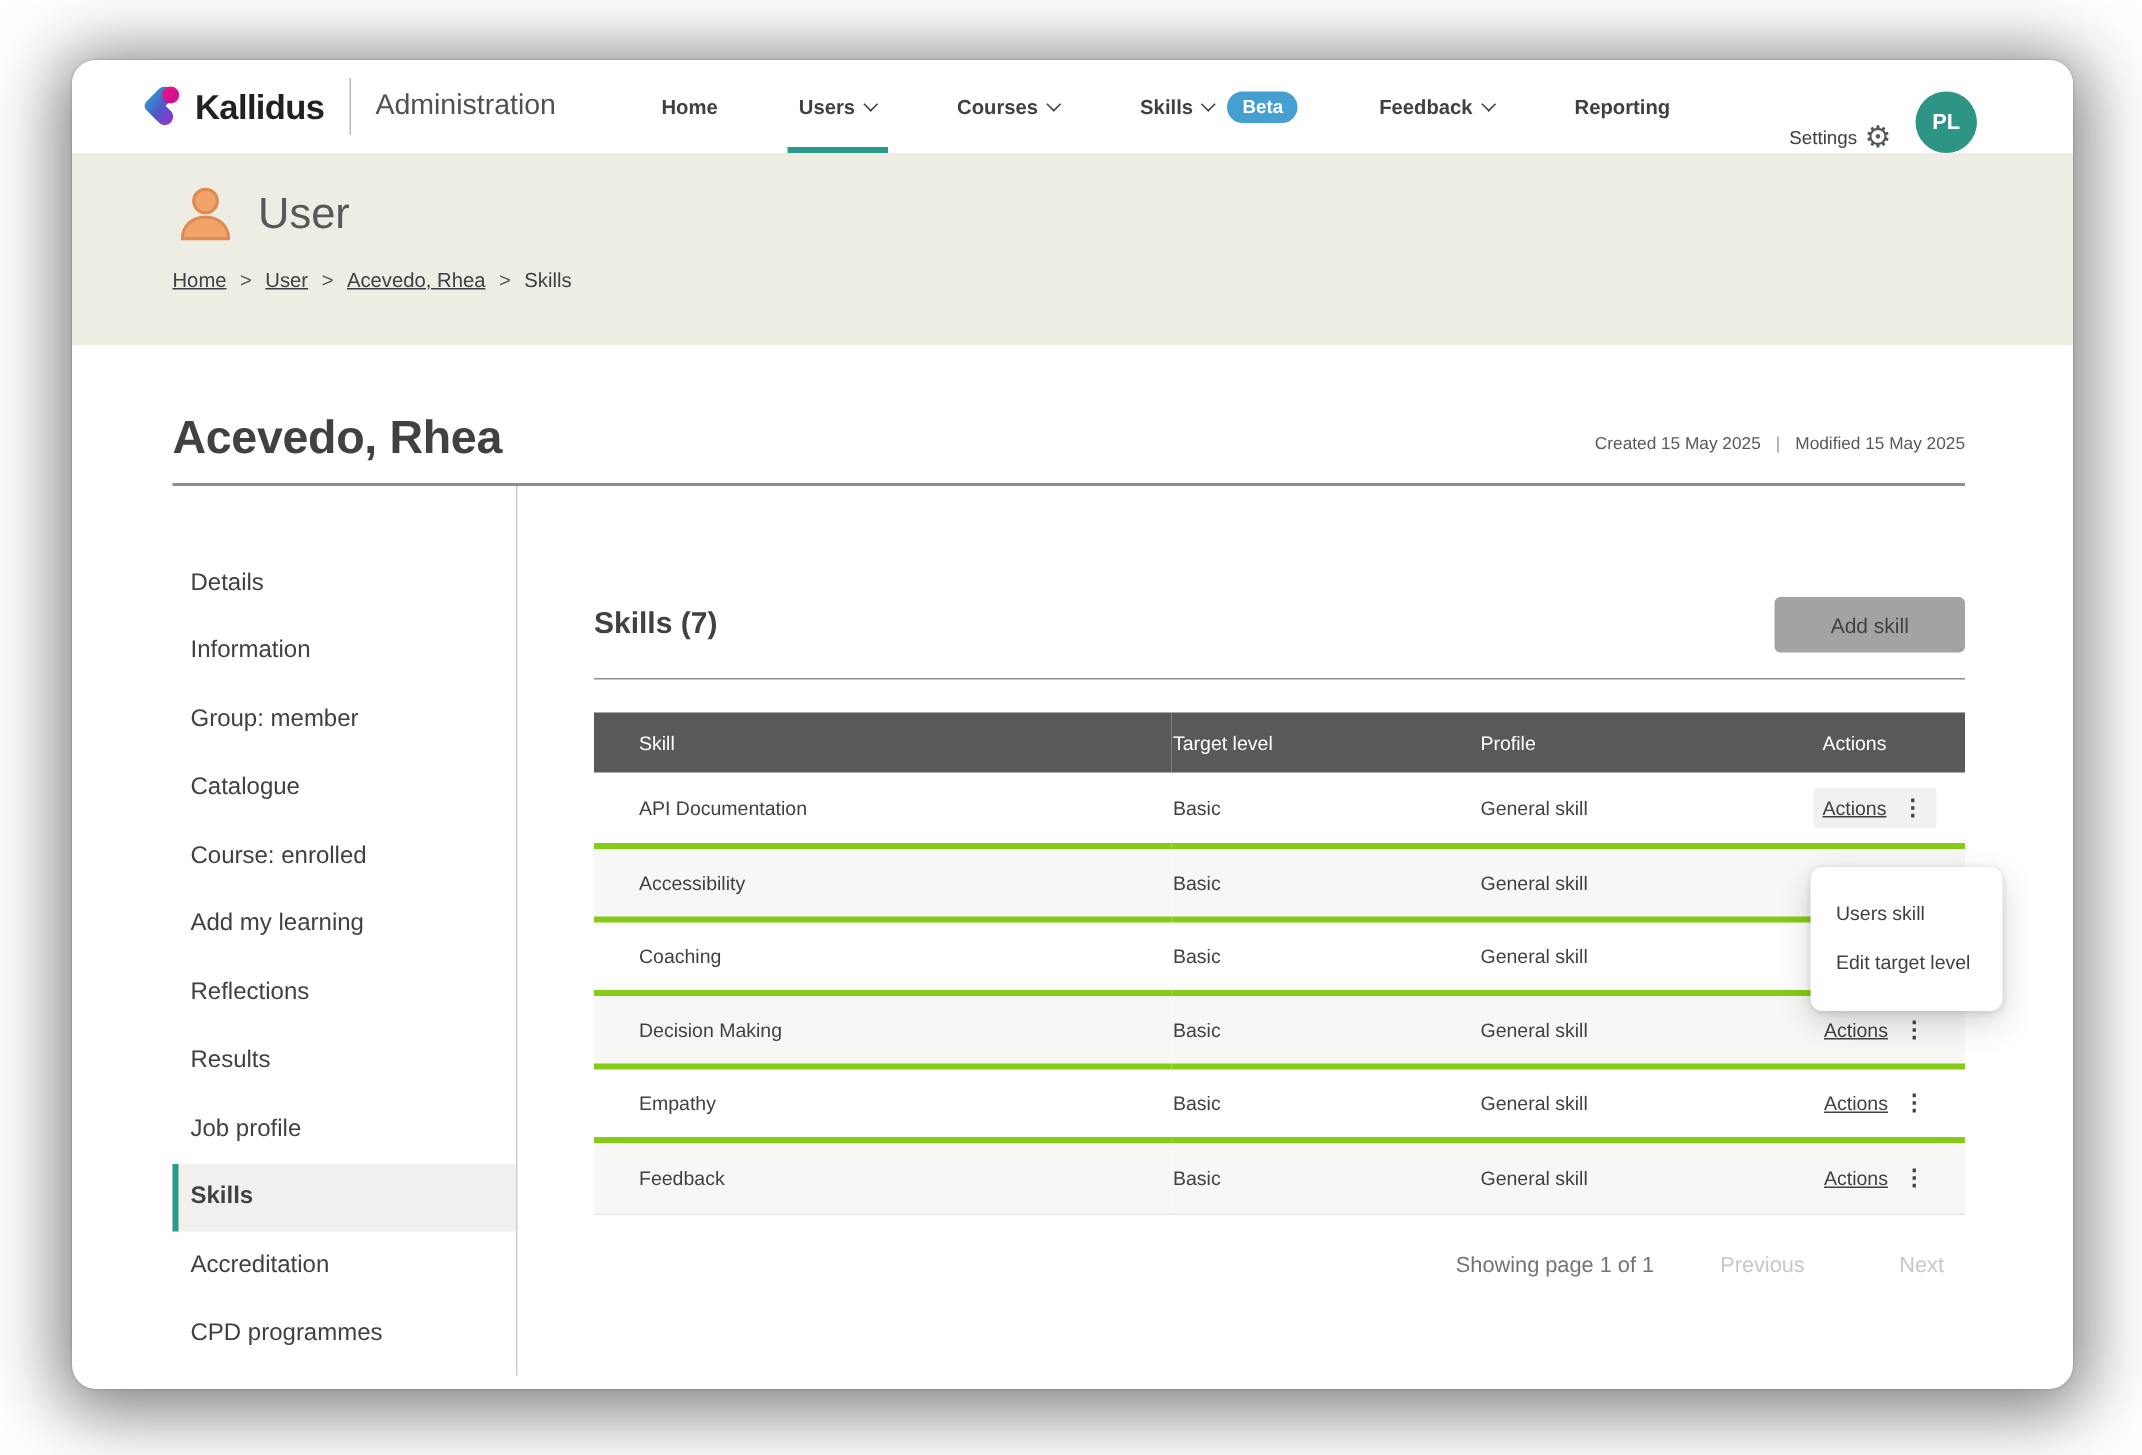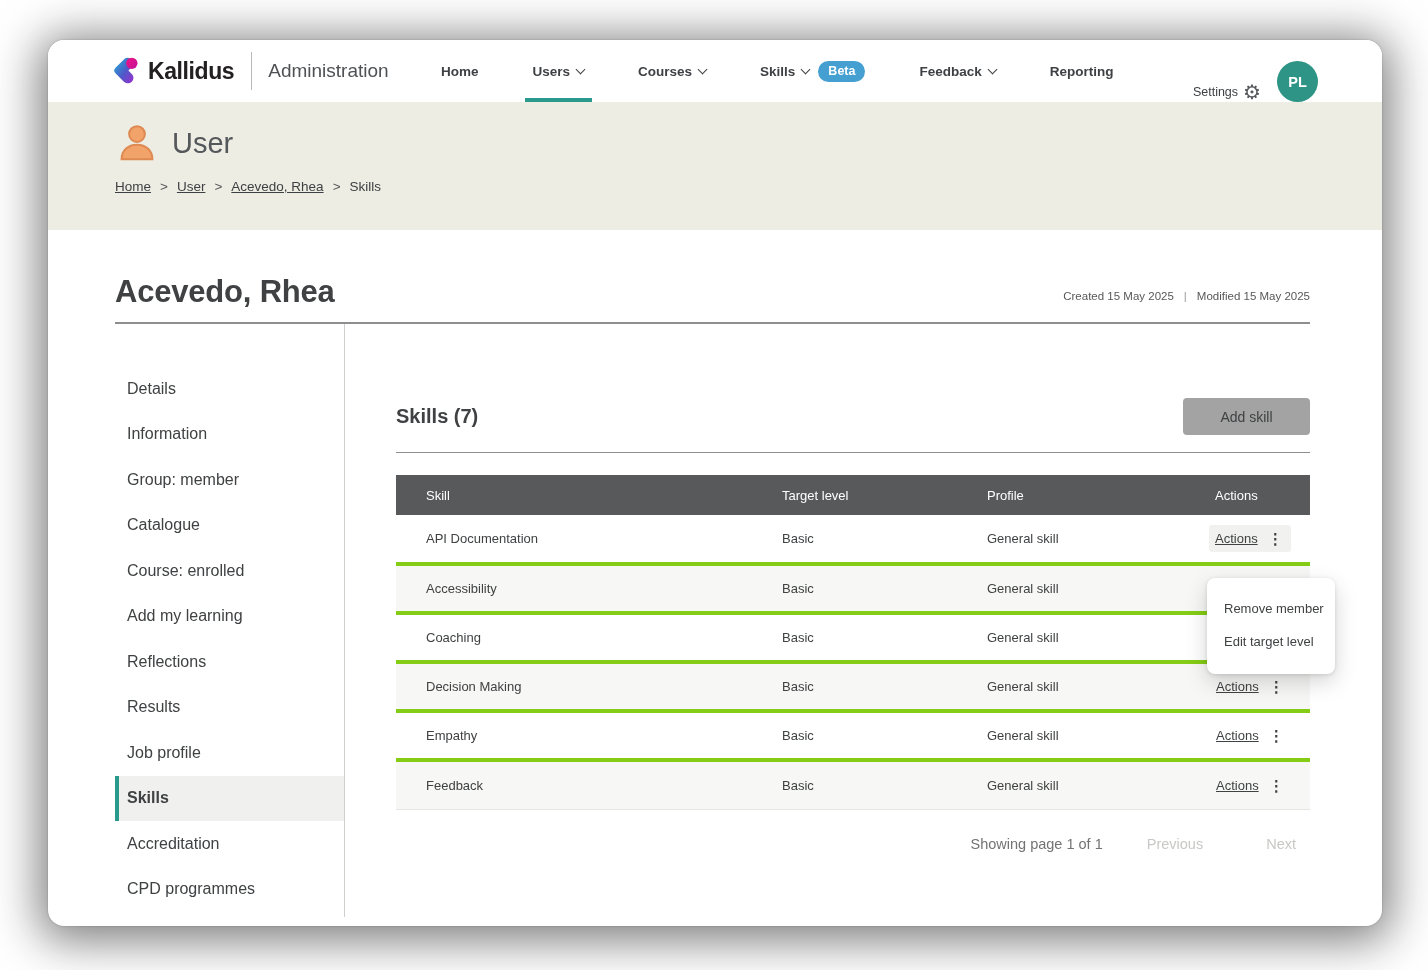--- a/index.html
+++ b/index.html
@@ -11,21 +11,21 @@
     color:#3F4142;
   }
   .window {
     position:absolute; left:48px; top:40px; width:1334px; height:886px;
     background:#fff; border-radius:16px; overflow:hidden;
     box-shadow:0 6px 46px 9px rgba(22,22,22,0.55), 0 0 2px rgba(0,0,0,0.25);
   }
 
   
   .navbar { position:relative; height:62px; background:#fff; }
-  .brand { position:absolute; left:64px; top:0; height:62px; display:flex; align-items:center; }
+  .brand { position:absolute; left:46px; top:0; height:62px; display:flex; align-items:center; }
   .logo-svg { width:27px; height:30px; display:block; }
   .brand-name { font-size:23px; font-weight:800; color:#232021; margin-left:9px; letter-spacing:-0.4px; }
   .brand-divider { width:1px; height:38px; background:#b9b9b9; margin:0 16px 0 17px; }
   .product-name { font-size:19px; color:#4E5255; font-weight:400; }
 
   .nav-menu { position:absolute; left:385px; top:0; height:62px; display:flex; align-items:stretch; gap:38px; }
   .nav-item { position:relative; display:flex; align-items:center; padding:0 8px; font-size:13.5px; font-weight:700; color:#3E4144; cursor:pointer; white-space:nowrap; }
   .nav-item.active::after { content:""; position:absolute; left:0; right:0; bottom:0; height:4px; background:#2A9A8C; }
   .chev { width:7px; height:7px; border-right:1.6px solid #3E4144; border-bottom:1.6px solid #3E4144; transform:rotate(45deg); margin-left:7px; margin-bottom:4px; }
   .beta-badge { background:#459FD1; color:#fff; font-size:12.5px; font-weight:700; padding:3px 10px 4px; border-radius:11px; margin-left:9px; }
@@ -364,18 +364,18 @@
           <span class="page-status">Showing page 1 of 1</span>
           <span class="page-prev">Previous</span>
           <span class="page-next">Next</span>
         </div>
       </main>
     </div>
   </div>
 
   <div class="context-menu">
 
-      <div class="menu-item">Remove member</div>
+      <div class="menu-item">Users skill</div>
 
       <div class="menu-item">Edit target level</div>
     </div>
 
 </div>
 
 </body></html>

